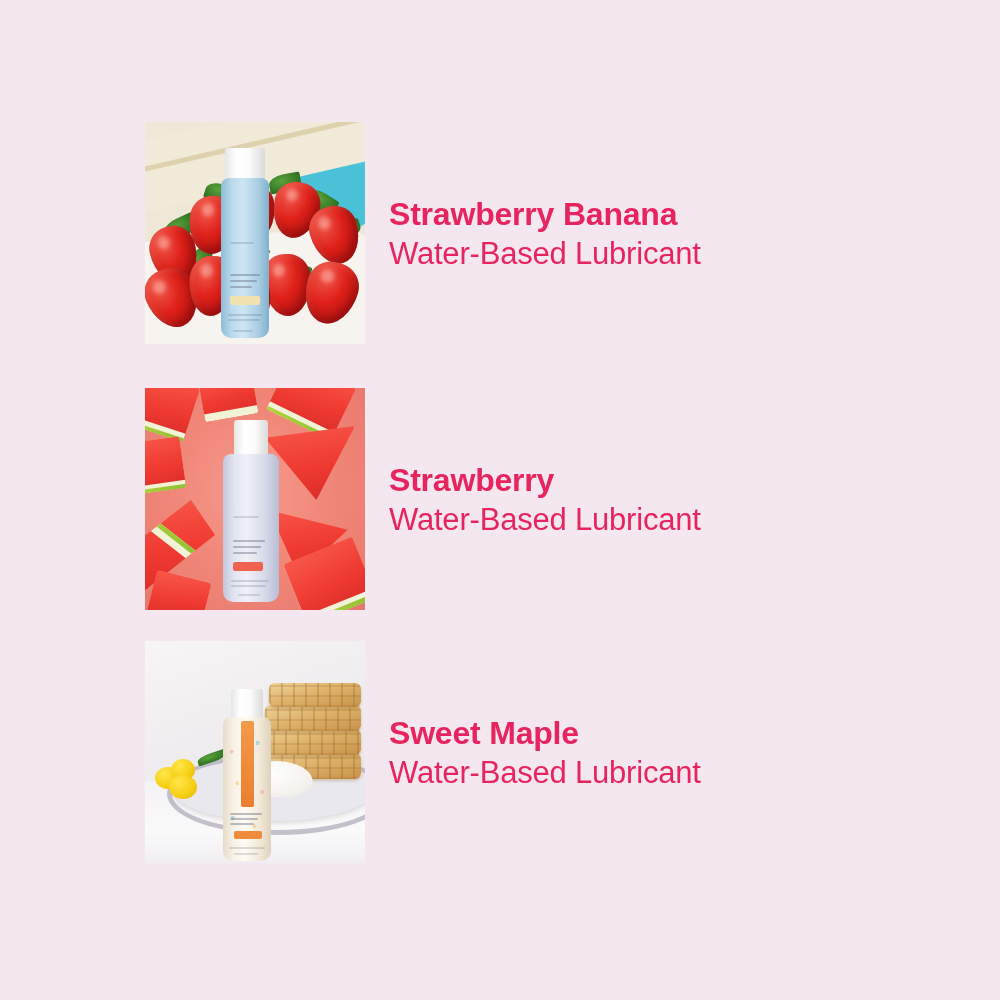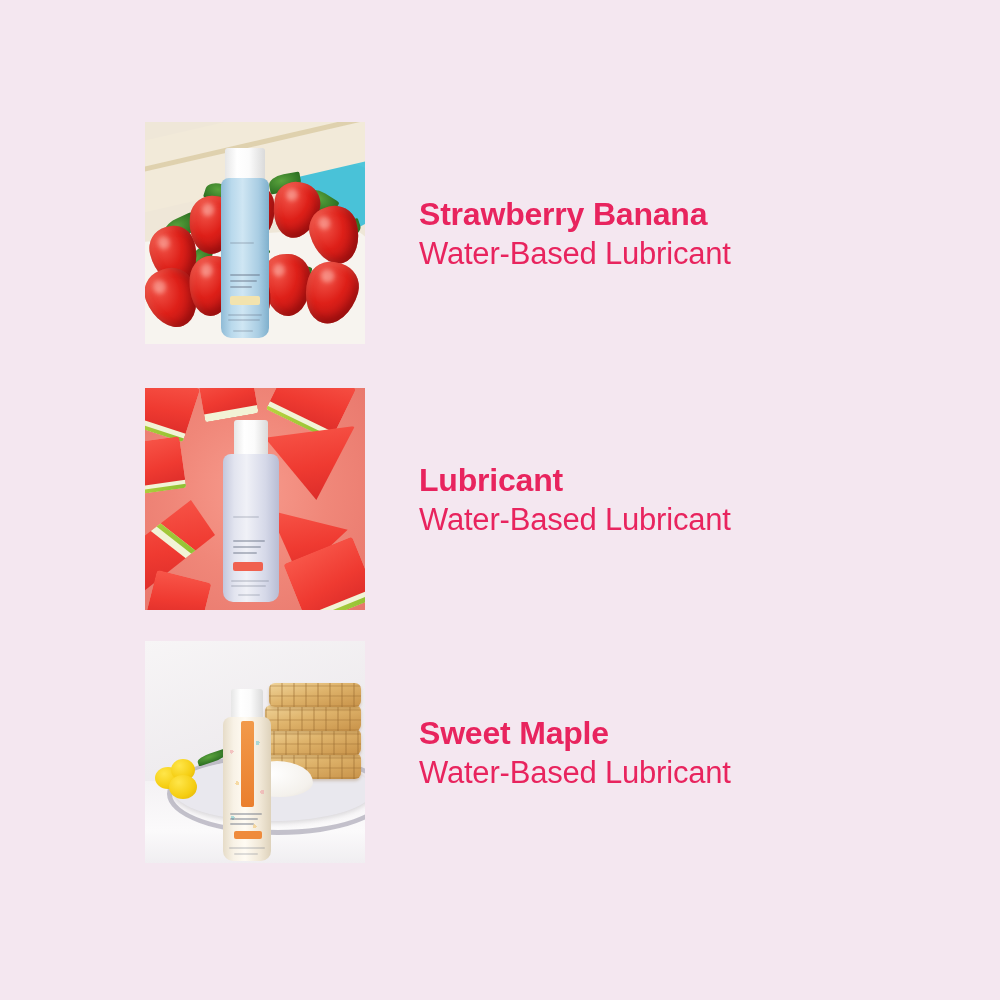--- a/index.html
+++ b/index.html
@@ -39,21 +39,21 @@
 
   .product-photo {
     position: relative;
     width: 220px;
     height: 222px;
     flex: 0 0 220px;
     overflow: hidden;
   }
 
   .product-text {
-    margin-left: 54px;
+    margin-left: 24px;
     line-height: 1.0;
   }
   .product-name {
     font-size: 32px;
     font-weight: bold;
     color: #e8245e;
     letter-spacing: -0.2px;
     white-space: nowrap;
     margin-bottom: 8px;
   }
@@ -351,21 +351,21 @@
           <div class="lbl-line" style="left:10px; top:98px; width:24px; height:2px;"></div>
           <div class="lbl-bar" style="left:10px; top:108px; width:30px; height:9px; background:#f0614f;"></div>
           <div class="lbl-line" style="left:8px; top:126px; width:38px; height:2px; opacity:.55;"></div>
           <div class="lbl-line" style="left:8px; top:131px; width:35px; height:2px; opacity:.55;"></div>
           <div class="lbl-line" style="left:15px; top:140px; width:22px; height:2px; opacity:.5;"></div>
         </div>
       </div>
     </div>
 
     <div class="product-text">
-      <div class="product-name" style="color: rgb(232, 36, 94);">Lubricant</div>
+      <div class="product-name" style="color: rgb(232, 36, 94);">Strawberry</div>
       <div class="product-subtitle" style="color: rgb(232, 36, 94);">Water-Based Lubricant</div>
     </div>
   </div>
 
   <div class="product-row row-3">
 
     <div class="product-photo">
       <div class="ph3-bg"></div>
       <div class="ph3-cloth"></div>
 

